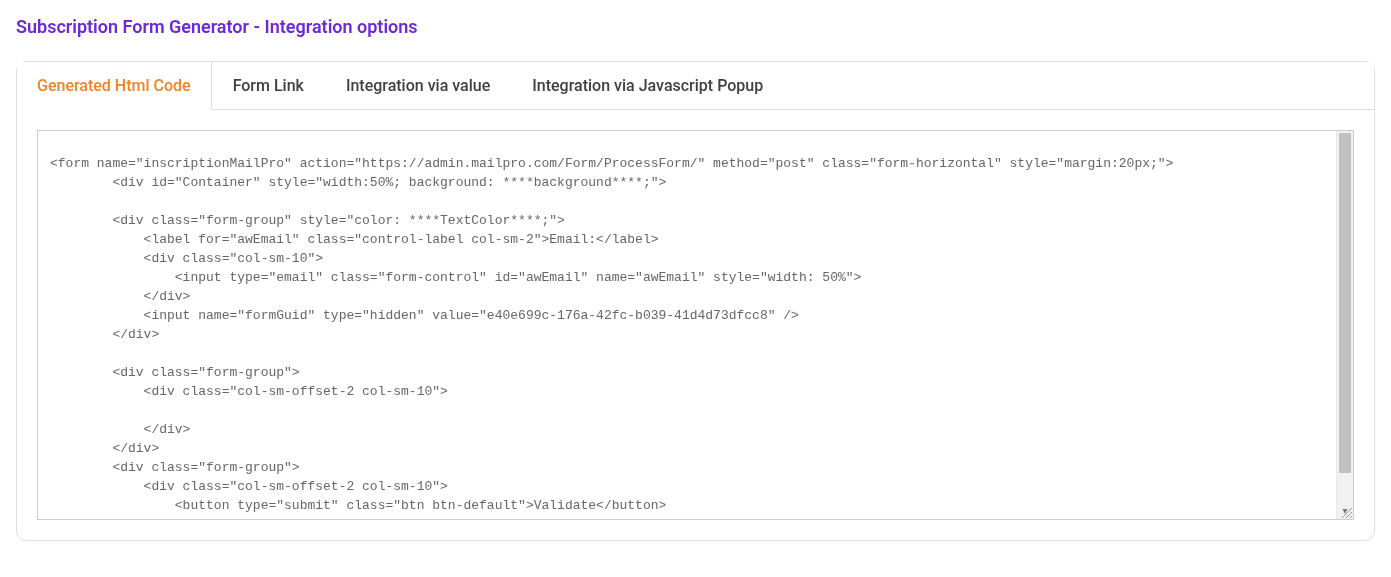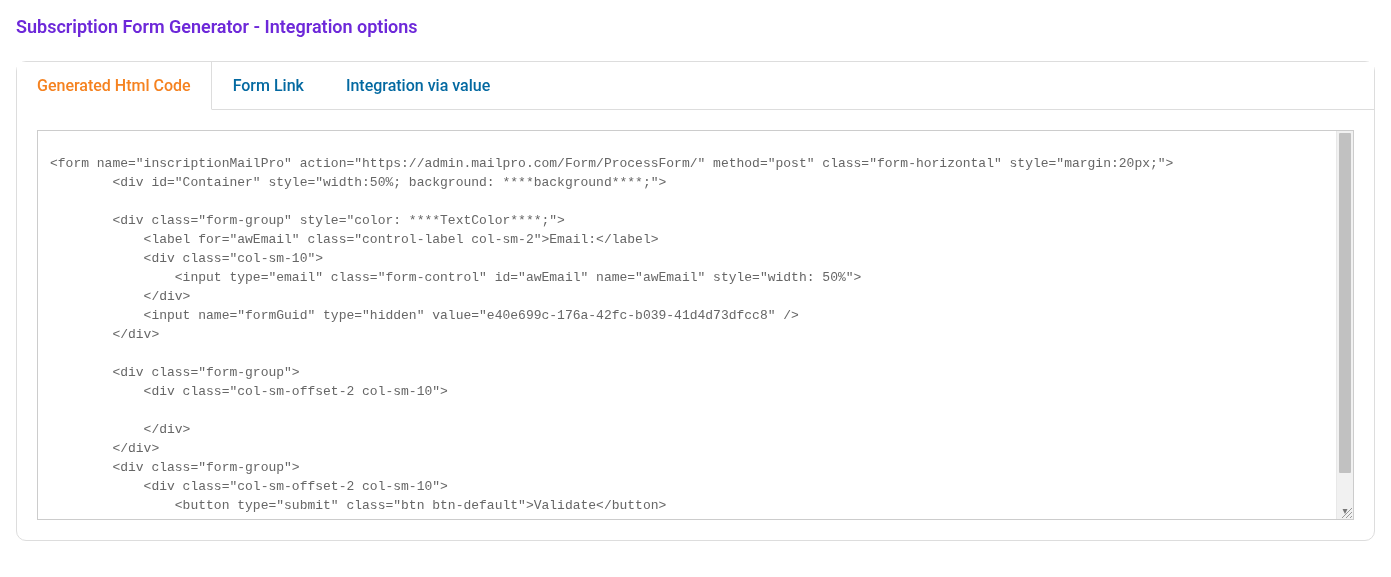--- a/index.html
+++ b/index.html
@@ -24,21 +24,21 @@
   .tabs-header {
     display: flex;
     align-items: stretch;
     background: #ffffff;
     border-bottom: 1px solid #ddd;
   }
   .tab {
     padding: 14px 20px;
     font-size: 16px;
     font-weight: 500;
-    color: #0369a1;
+    color: #404040;
     cursor: pointer;
     border-right: 1px solid transparent;
     border-left: 1px solid transparent;
     position: relative;
     background: transparent;
   }
   .tab.active {
     color: #f58220;
     background: #ffffff;
     border-right: 1px solid #ddd;
@@ -116,20 +116,21 @@
 </head>
 <body>
 
 <h1 class="page-title">Subscription Form Generator - Integration options</h1>
 
 <div class="tabs-container">
   <div class="tabs-header">
     <div class="tab active">Generated Html Code</div>
     <div class="tab">Form Link</div>
     <div class="tab">Integration via value</div>
+    <div class="tab">Integration via Javascript Popup</div>
   </div>
   <div class="tab-content">
     <div class="code-area-wrapper">
       <pre class="code-area">&lt;form name="inscriptionMailPro" action="https://admin.mailpro.com/Form/ProcessForm/" method="post" class="form-horizontal" style="margin:20px;"&gt;
         &lt;div id="Container" style="width:50%; background: ****background****;"&gt;
 
         &lt;div class="form-group" style="color: ****TextColor****;"&gt;
             &lt;label for="awEmail" class="control-label col-sm-2"&gt;Email:&lt;/label&gt;
             &lt;div class="col-sm-10"&gt;
                 &lt;input type="email" class="form-control" id="awEmail" name="awEmail" style="width: 50%"&gt;

